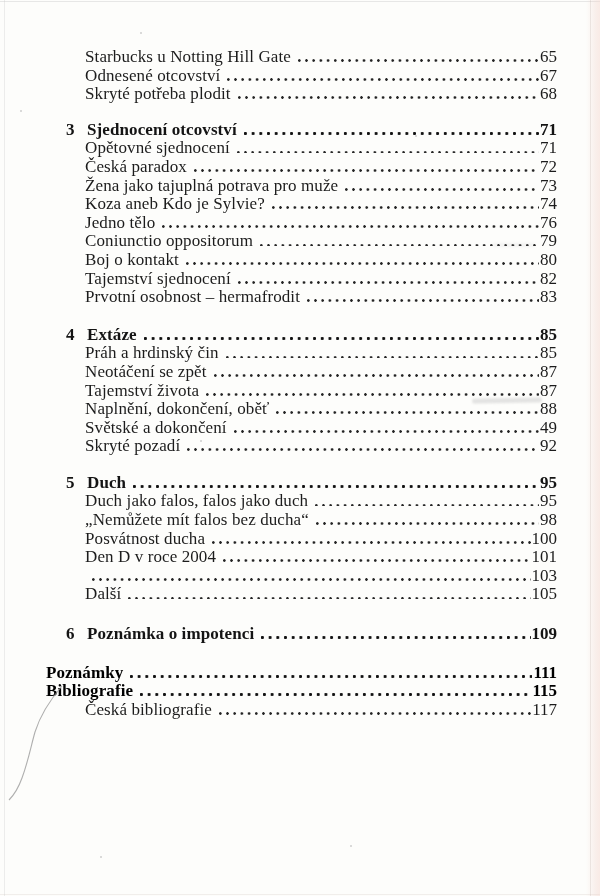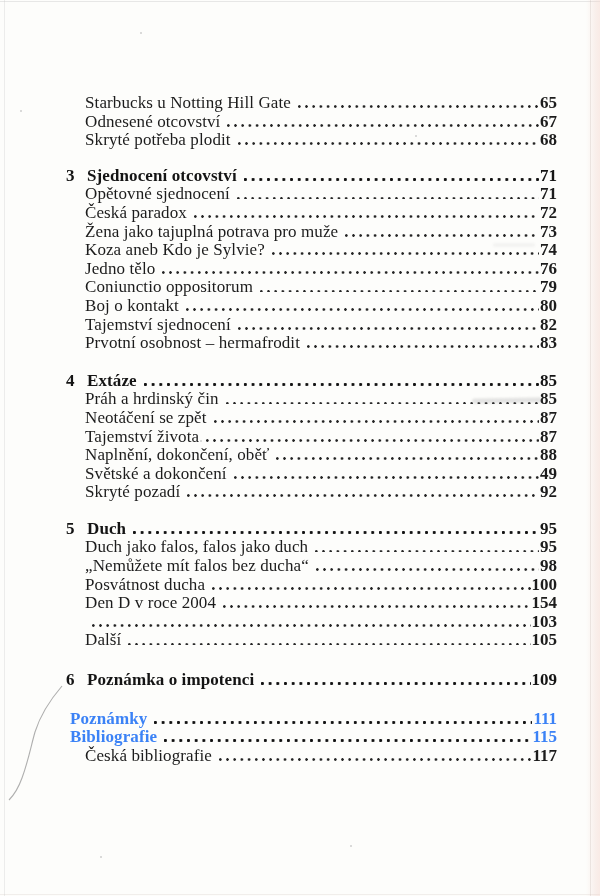--- a/index.html
+++ b/index.html
@@ -5,50 +5,50 @@
   html, body { margin: 0; padding: 0; }
   body {
     width: 600px; height: 896px;
     background: #fdfdfb;
     overflow: hidden;
     position: relative;
     font-family: "Liberation Serif", serif;
   }
   .page {
     position: absolute; inset: 0;
-    padding-top: 93px;
+    padding-top: 47px;
     box-sizing: border-box;
   }
   .row {
     display: flex;
     align-items: baseline;
     height: 18.6px;
     margin: 0 43px 0 85px;
     font-size: 17px;
     color: #1c1c1c;
     white-space: nowrap;
   }
   .row.ch  { margin-left: 66px; font-weight: bold; color: #141414; }
-  .row.top { margin-left: 70px; font-weight: bold; color: #3b82f6; text-align: right; }
+  .row.top { margin-left: 46px; font-weight: bold; color: #000000; text-align: right; }
   .num { flex: none; width: 21px; }
   .label { flex: none; letter-spacing: 0.1px; }
   .dots {
     flex: 1;
     align-self: flex-end;
     height: 2.8px;
     margin: 0 1px 3.6px 7px;
     background-image: radial-gradient(circle at 1.3px 1.4px, #242424 1.05px, rgba(0,0,0,0) 1.5px);
     background-size: 7.2px 2.8px;
     background-repeat: repeat-x;
   }
   .ch .dots, .top .dots {
     background-image: radial-gradient(circle at 1.4px 1.4px, #121212 1.3px, rgba(0,0,0,0) 1.75px);
     background-size: 7.7px 2.8px;
   }
-  .pg { flex: none; font-weight: bold; }
+  .pg { flex: none; }
   .g17 { margin-top: 17px; }
   .g18 { margin-top: 18px; }
   .g19 { margin-top: 19px; }
   .g20 { margin-top: 20px; }
   .g21 { margin-top: 21px; }
 
   
   .hairline-top { position: absolute; left: 0; top: 1px; width: 100%; height: 1px; background: rgba(205,205,205,0.45); }
   .hairline-bottom { position: absolute; left: 0; bottom: 1px; width: 100%; height: 1px; background: rgba(222,216,212,0.4); }
   .scanline-left { position: absolute; left: 4px; top: 0; width: 1px; height: 100%; background: rgba(200,200,200,0.30); }
@@ -197,21 +197,21 @@
     <span class="pg">98</span>
   </div>
   <div class="row sub">
     <span class="label">Posvátnost ducha</span>
     <span class="dots"></span>
     <span class="pg">100</span>
   </div>
   <div class="row sub">
     <span class="label">Den D v roce 2004</span>
     <span class="dots"></span>
-    <span class="pg">154</span>
+    <span class="pg">101</span>
   </div>
   <div class="row sub">
     <span class="dots"></span>
     <span class="pg">103</span>
   </div>
   <div class="row sub">
     <span class="label">Další</span>
     <span class="dots"></span>
     <span class="pg">105</span>
   </div>

